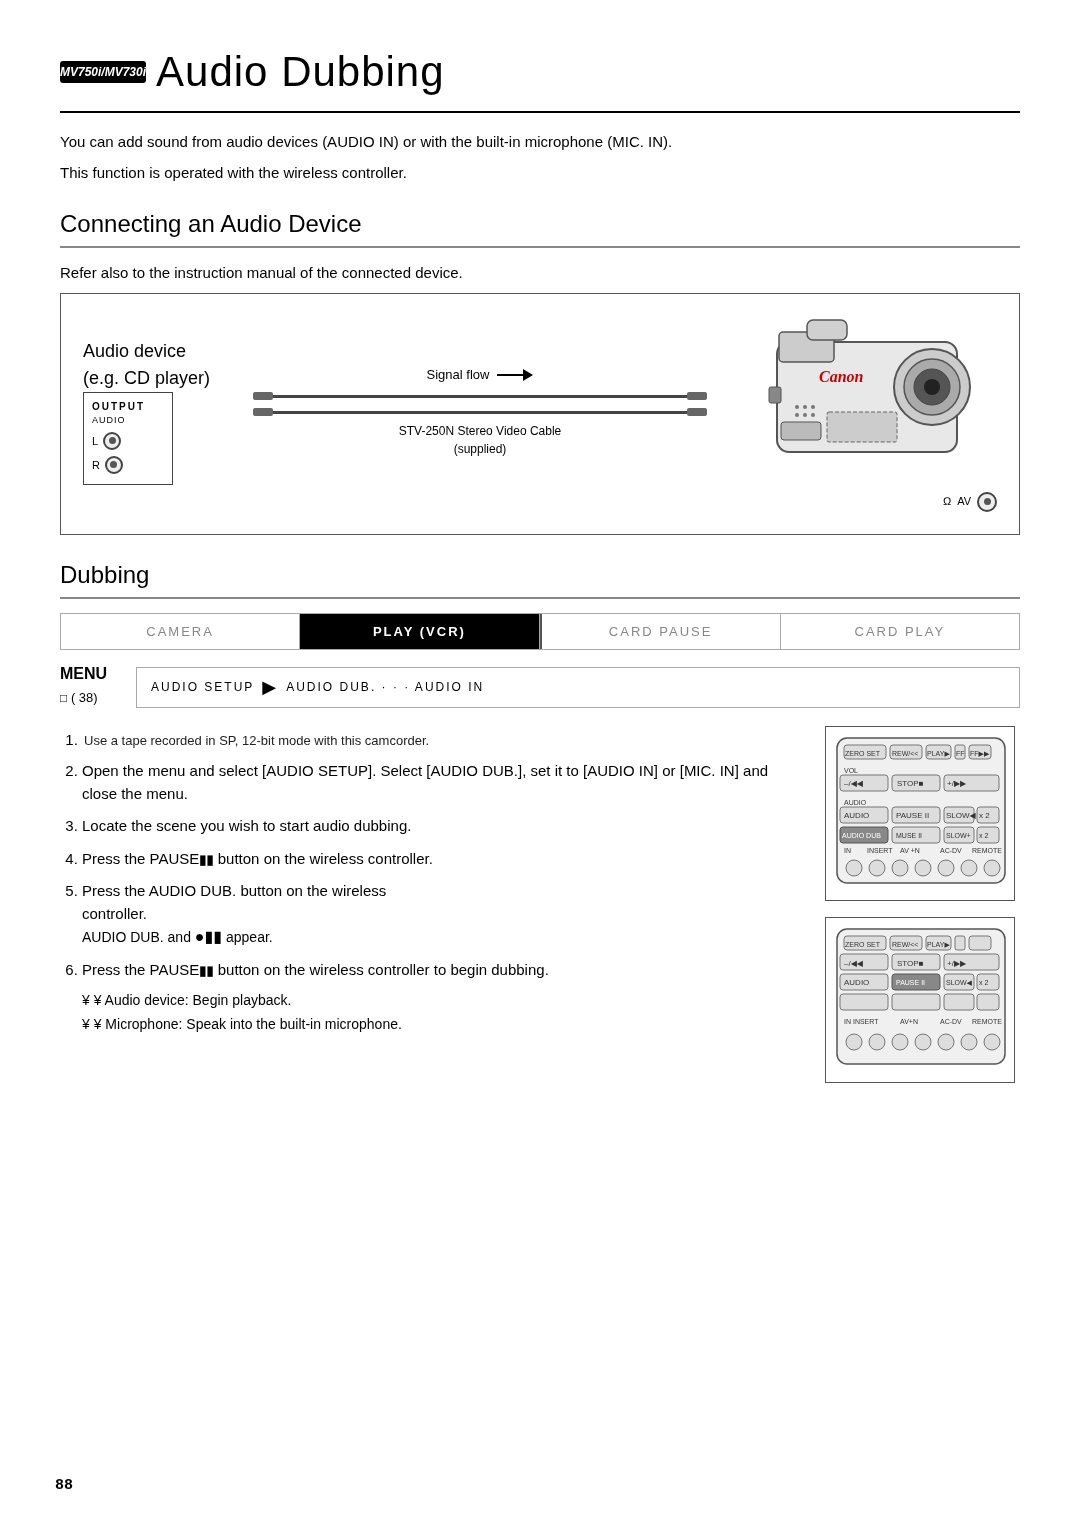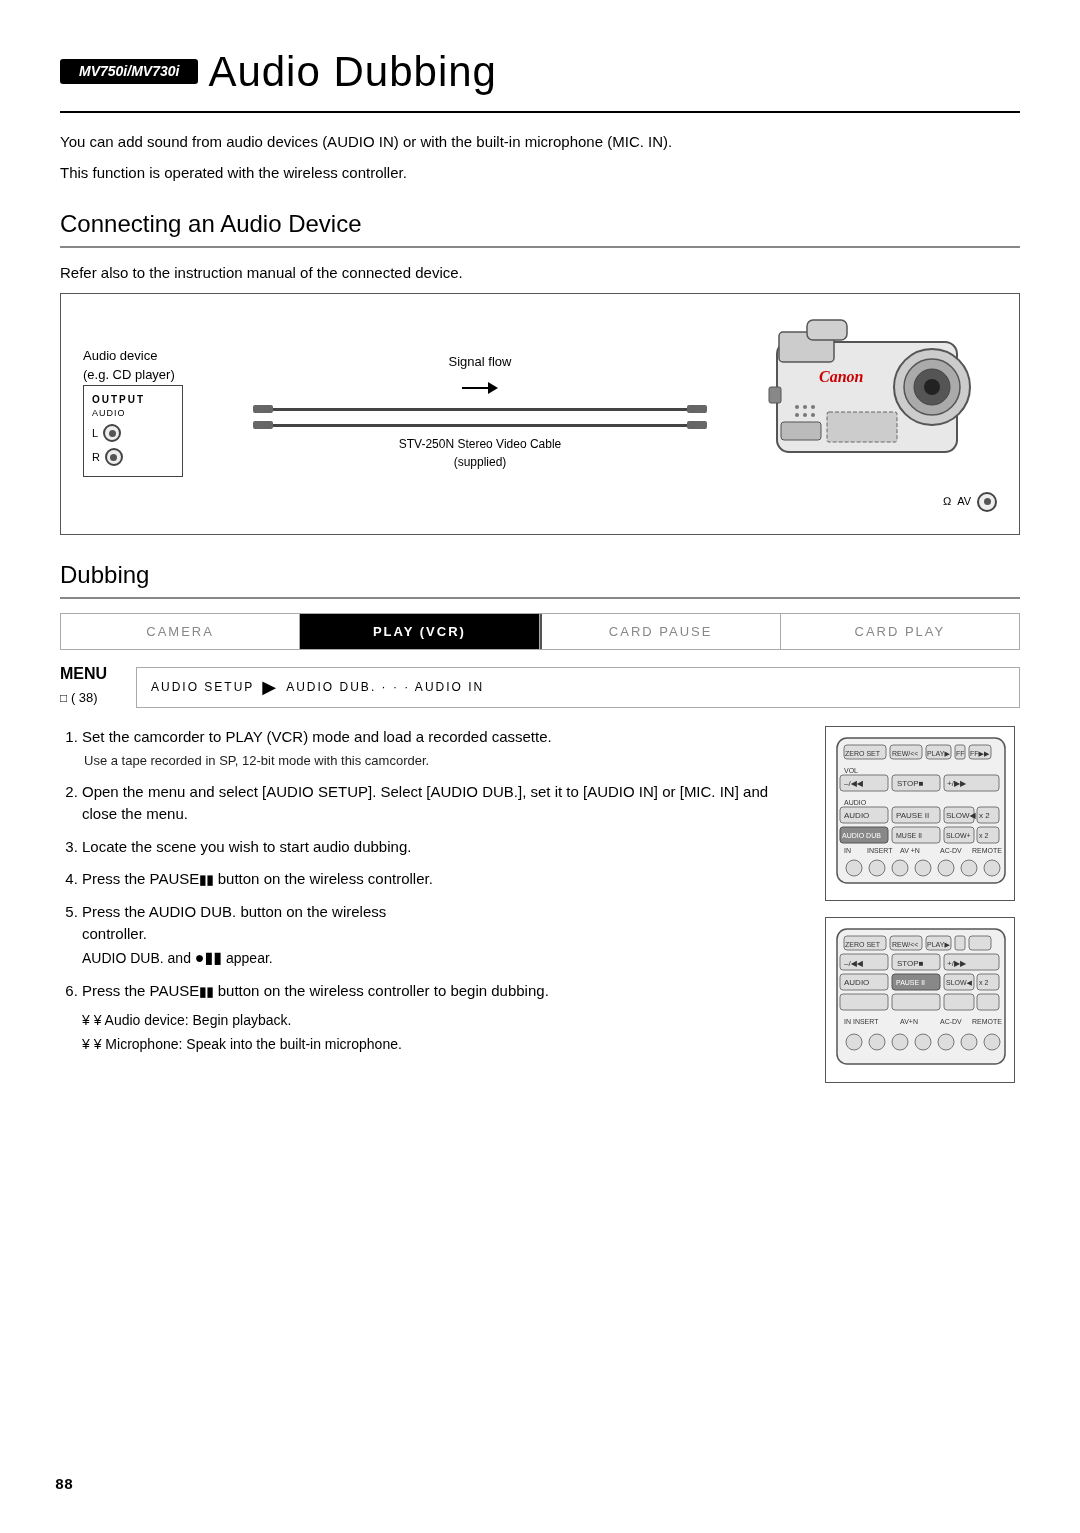--- a/index.html
+++ b/index.html
@@ -21,22 +21,22 @@
       margin-bottom: 18px;
       display: flex;
       align-items: center;
       gap: 10px;
     }
     .model-badge {
       background: #000;
       color: #fff;
       font-style: italic;
       font-weight: bold;
-      font-size: 14px;
-      padding: 2px 19px;
+      font-size: 12px;
+      padding: 2px 0;
       border-radius: 3px;
       white-space: nowrap;
     }
     .page-main-title {
       font-size: 42px;
       font-weight: normal;
       letter-spacing: 1px;
     }
 
     
@@ -72,27 +72,27 @@
     }
 
     
     .audio-device-block {
       display: flex;
       flex-direction: column;
       align-items: flex-start;
       min-width: 160px;
     }
     .audio-device-label {
-      font-size: 13px;
+      font-size: 18px;
       margin-bottom: 0;
     }
     .output-box {
       border: 1px solid #444;
       padding: 6px 8px 10px 8px;
-      width: 100px;
+      width: 90px;
     }
     .output-label {
       font-size: 10px;
       letter-spacing: 2px;
       font-weight: bold;
     }
     .audio-label-small {
       font-size: 9px;
       letter-spacing: 1px;
     }
@@ -134,21 +134,20 @@
       justify-content: center;
       position: relative;
       padding: 0 10px;
     }
     .signal-flow-row {
       display: flex;
       align-items: center;
       gap: 8px;
       margin-bottom: 8px;
       font-size: 13px;
-      flex-direction: column;
     }
     .arrow-right {
       display: inline-block;
       width: 36px;
       height: 18px;
       position: relative;
     }
     .arrow-right::before {
       content: '';
       position: absolute;
@@ -474,21 +473,20 @@
     <span>AUDIO SETUP</span>
     <span class="menu-arrow">▶</span>
     <span>AUDIO DUB. · · · AUDIO IN</span>
   </div>
 </div>
 
 <div class="steps-area">
   <div class="steps-text">
     <ol>
       <li>
-        <span>Set the camcorder to PLAY (VCR) mode and load a recorded cassette.</span>
         <span class="sub-note">Use a tape recorded in SP, 12-bit mode with this camcorder.</span>
       </li>
       <li>
         <span>Open the menu and select [AUDIO SETUP]. Select [AUDIO DUB.], set it to [AUDIO IN] or [MIC. IN] and close the menu.</span>
       </li>
       <li>
         <span>Locate the scene you wish to start audio dubbing.</span>
       </li>
       <li>
         Press the PAUSE<span style="font-size:13px;font-weight:bold;">▮▮</span> button on the wireless controller.

